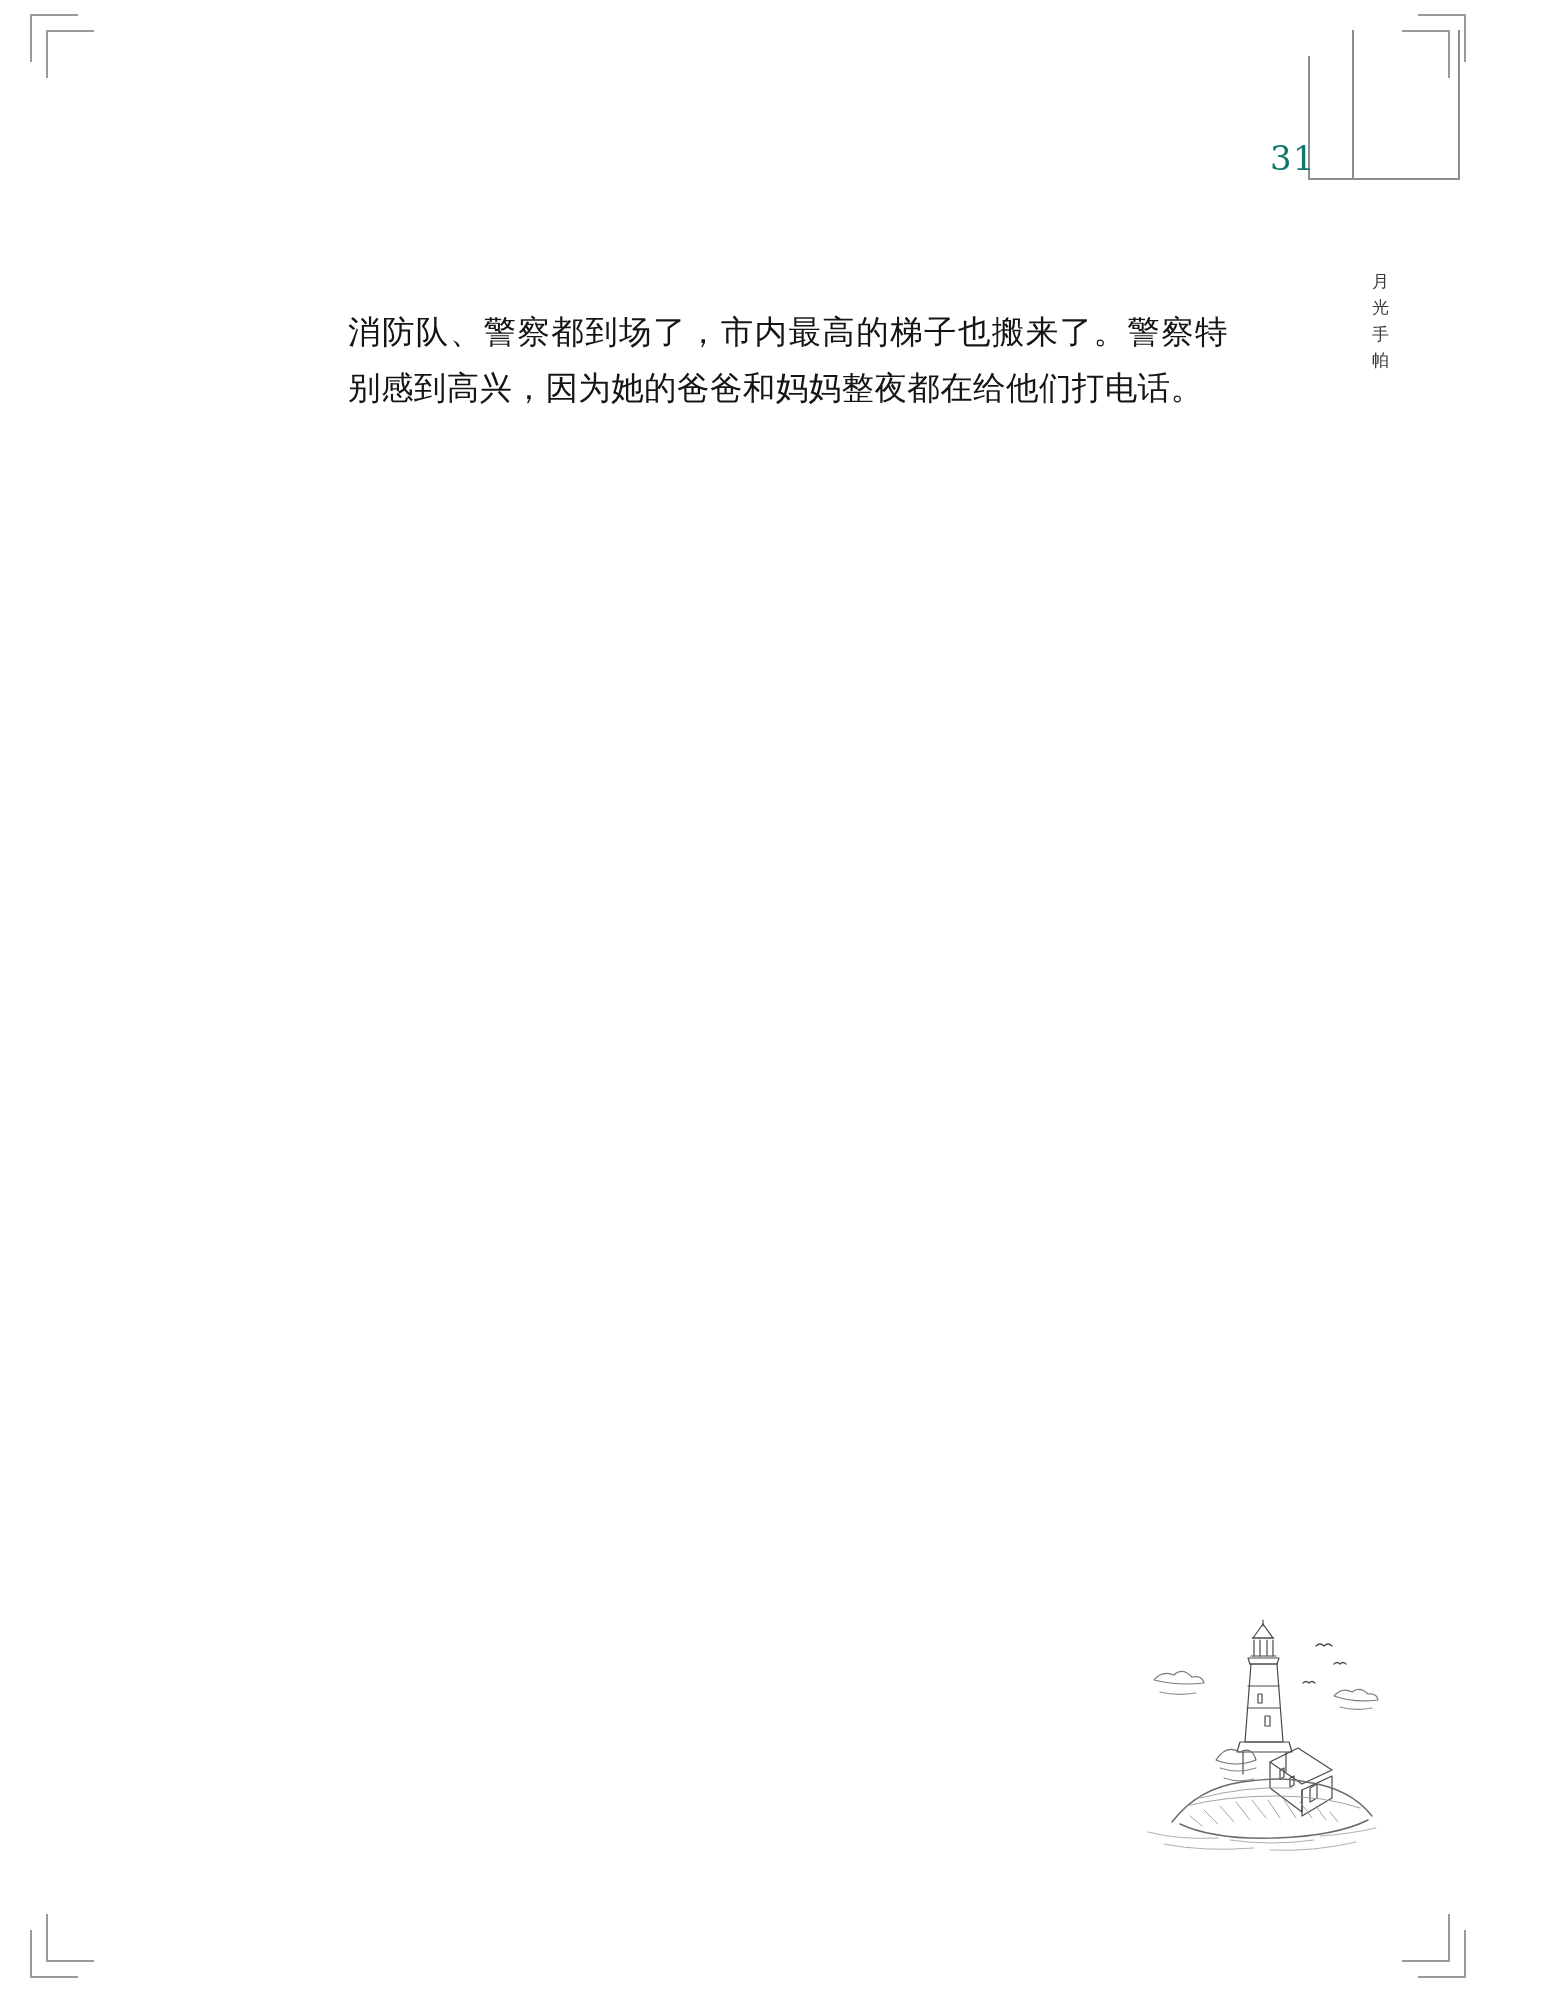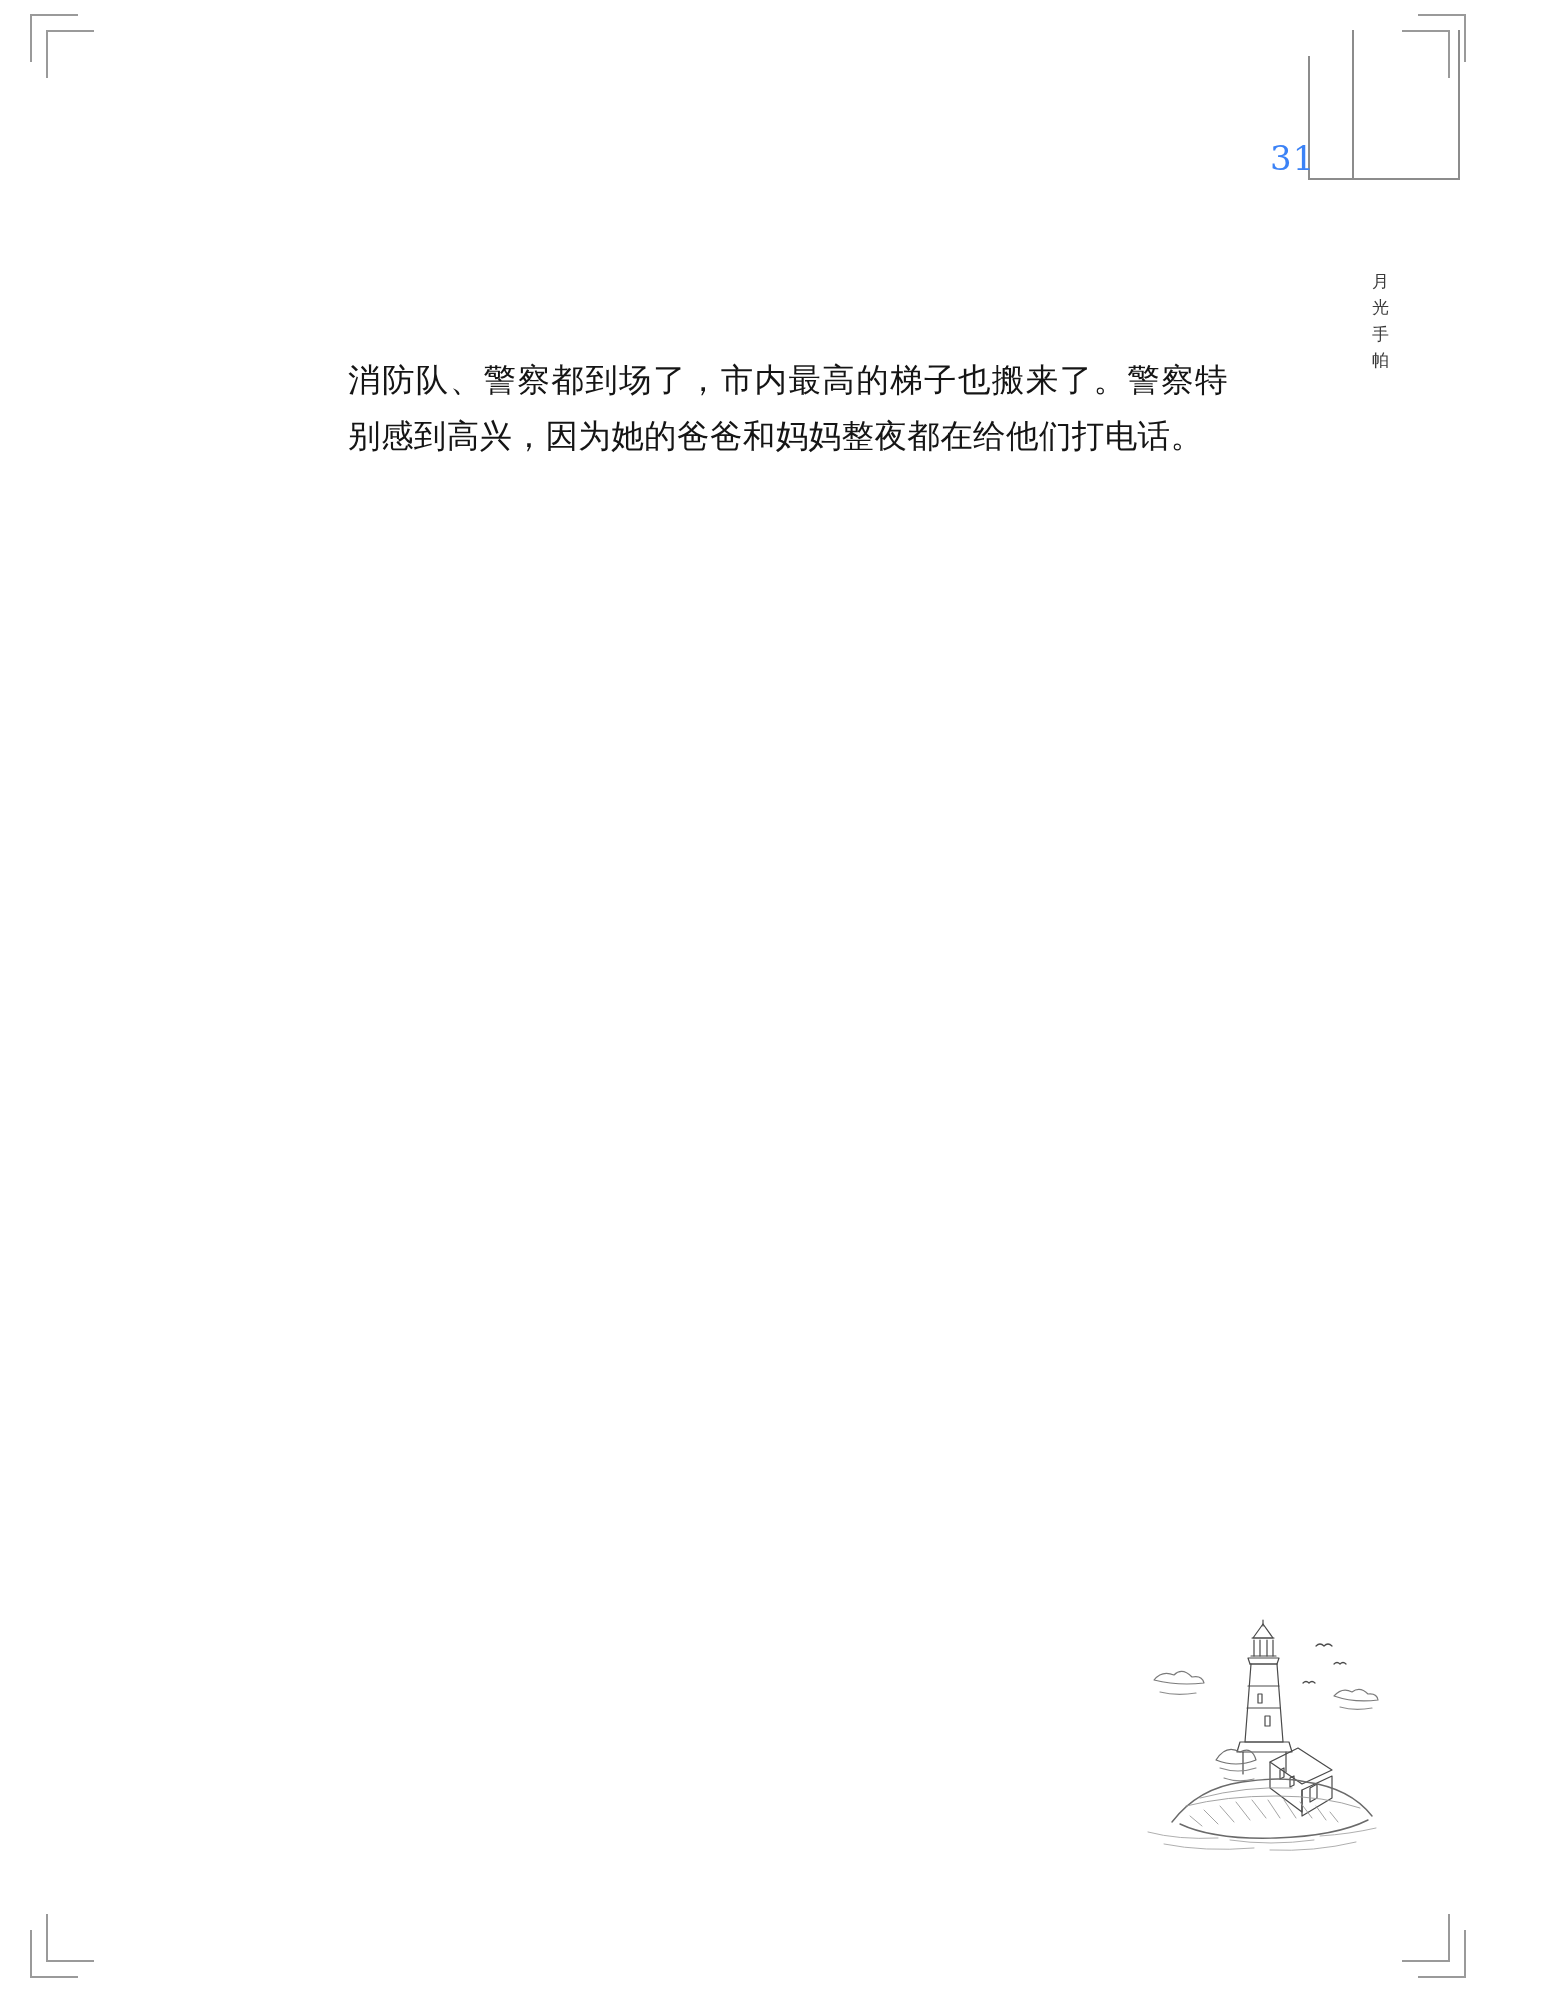--- a/index.html
+++ b/index.html
@@ -61,21 +61,21 @@
     border-left: 2px solid #8c8c8c;
   }
 
   .page-number {
     position: absolute;
     left: 1270px;
     top: 178px;
     transform: translateY(-100%);
     font-family: "DejaVu Serif", "Liberation Serif", serif;
     font-size: 34px;
-    color: #3b82f6;
+    color: #0f766e;
     letter-spacing: 1px;
   }
 
   .running-title {
     position: absolute;
     left: 1368px;
     top: 268px;
     width: 26px;
     font-size: 17px;
     line-height: 1.55;
@@ -84,21 +84,20 @@
     letter-spacing: 1px;
   }
   .running-title span { display: block; }
 
   
   .body-text {
     position: absolute;
     left: 348px;
     top: 305px;
     width: 880px;
-    margin-top: 48px;
   }
   .body-text p {
     margin: 0 0 4px 0;
     font-size: 32.5px;
     line-height: 1.72;
     letter-spacing: 0.4px;
     text-align: justify;
     text-justify: inter-ideograph;
     color: #151515;
     font-family: "DejaVu Sans", "Liberation Sans", sans-serif;

